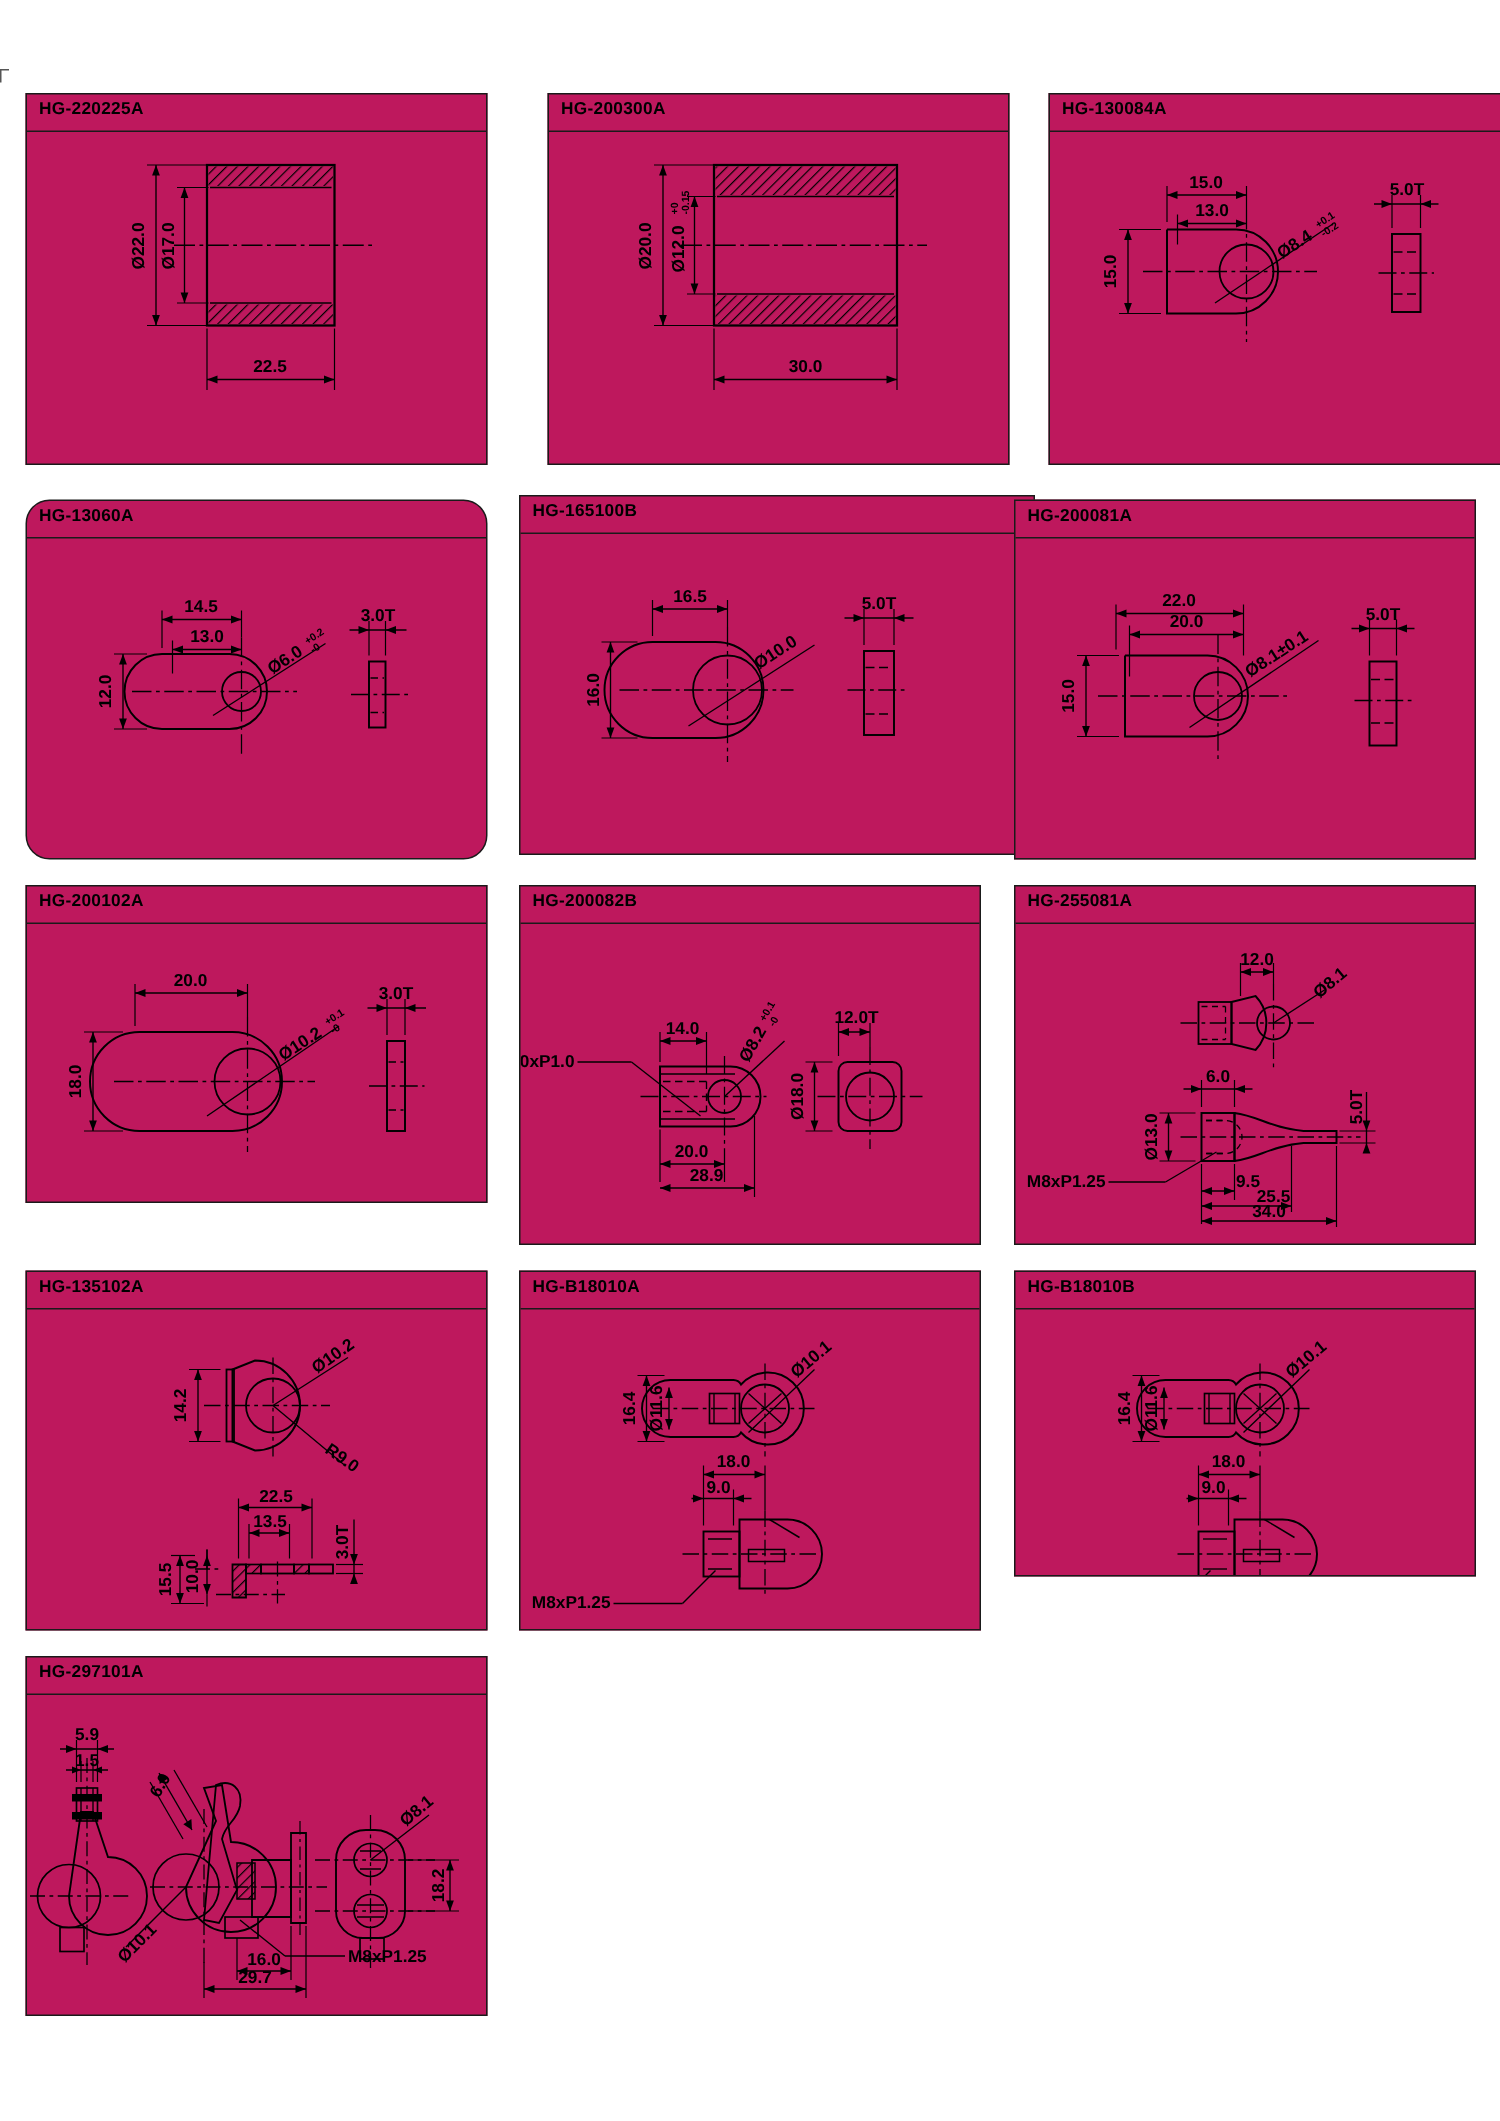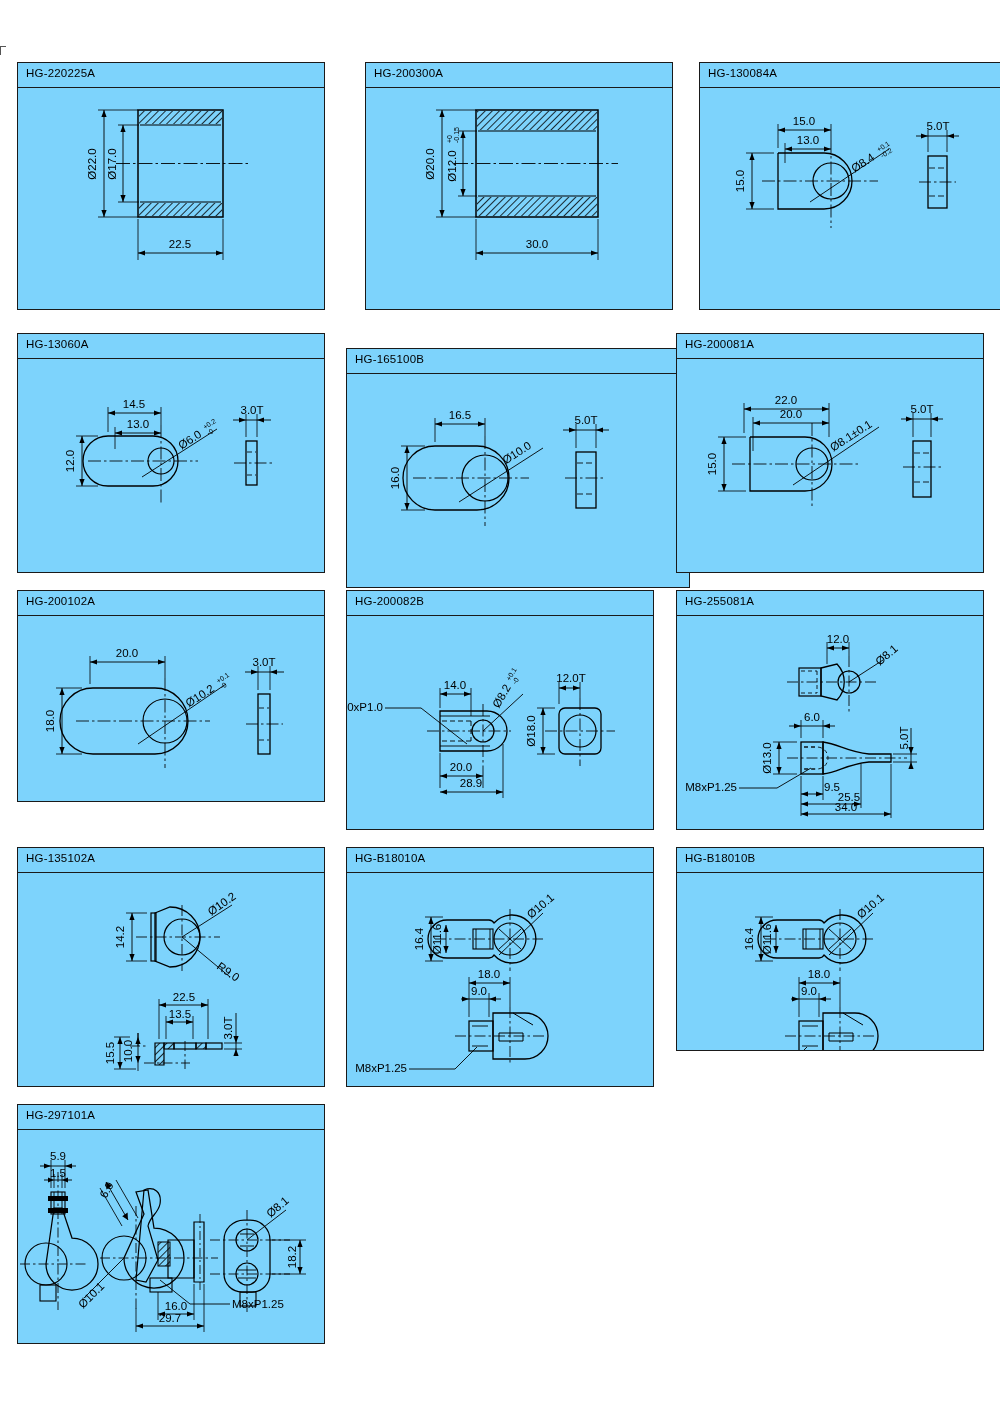--- a/index.html
+++ b/index.html
@@ -8,21 +8,21 @@
     width:1000px;height:1414px;background:#ffffff;
     font-family:"Liberation Sans","DejaVu Sans",sans-serif;
     color:#000;position:relative;overflow:hidden;
   }
   .page{position:absolute;left:0;top:0;width:1000px;height:1414px;}
 
   .corner-mark{position:absolute;left:0;top:46px;width:5px;height:8px;
     border-left:1px solid #555;border-top:1px solid #555;}
 
   
-  .cell{position:absolute;border:1.4px solid #1a1a1a;background:#7dd3fc;box-sizing:border-box;}
+  .cell{position:absolute;border:1.4px solid #1a1a1a;background:#be185d;box-sizing:border-box;font-weight:bold;}
   .cell-head{position:absolute;left:0;top:0;right:0;height:25px;
     border-bottom:1.6px solid #1a1a1a;box-sizing:border-box;}
   .cell-title{position:absolute;left:8px;top:4px;font-size:11.5px;letter-spacing:.2px;
     white-space:nowrap;}
   .cell-body{position:absolute;left:0;top:25px;right:0;bottom:0;overflow:hidden;}
   .cell-body svg{display:block;}
 
   
 </style>
 </head>
@@ -173,21 +173,21 @@
             <text x="165" y="78" text-anchor="middle">Ø8.4</text>
             <text x="184" y="74" font-size="7">+0.1</text>
             <text x="184" y="81" font-size="7">-0.2</text>
           </g>
           <text x="238" y="42" text-anchor="middle">5.0T</text>
         </g>
       </svg>
     </div>
   </div>
 
-  <div class="cell" style="left:17px;top:333px;width:308px;height:240px;">
+  <div class="cell" style="left:17px;top:333px;width:308px;height:240px;border-radius:16px;">
     <div class="cell-head"></div>
     <div class="cell-title">HG-13060A</div>
     <div class="cell-body">
       <svg width="306" height="213" viewBox="0 0 306 213">
         <g stroke="#000" fill="none" stroke-width="1.2">
           <path d="M90 77 L135 77 A25 25 0 0 1 135 127 L90 127 A25 25 0 0 1 90 77 Z" stroke-width="1.3"></path>
           <circle cx="143" cy="102" r="13"></circle>
           <line x1="70" y1="102" x2="180" y2="102" stroke-dasharray="13,3,2.5,3" stroke-width="0.85"></line>
           <line x1="143" y1="66" x2="143" y2="145" stroke-dasharray="13,3,2.5,3" stroke-width="0.85"></line>
           <line x1="90" y1="73" x2="90" y2="48" stroke-width="0.8"></line>
@@ -223,21 +223,21 @@
             <text x="174" y="84" text-anchor="middle">Ø6.0</text>
             <text x="192" y="80" font-size="7">+0.2</text>
             <text x="192" y="87" font-size="7">-0</text>
           </g>
           <text x="234" y="55" text-anchor="middle">3.0T</text>
         </g>
       </svg>
     </div>
   </div>
 
-  <div class="cell" style="left:346px;top:348px;width:344px;height:240px;">
+  <div class="cell" style="left:346px;top:330px;width:344px;height:240px;">
     <div class="cell-head"></div>
     <div class="cell-title">HG-165100B</div>
     <div class="cell-body">
       <svg width="306" height="213" viewBox="0 0 306 213">
         <g stroke="#000" fill="none" stroke-width="1.2">
           <path d="M88 72 L130 72 A32 32 0 0 1 130 136 L88 136 A16 16 0 0 1 88 72 Z" stroke-width="1.3"></path>
           <circle cx="138" cy="104" r="23"></circle>
           <line x1="66" y1="104" x2="182" y2="104" stroke-dasharray="13,3,2.5,3" stroke-width="0.85"></line>
           <line x1="138" y1="62" x2="138" y2="152" stroke-dasharray="13,3,2.5,3" stroke-width="0.85"></line>
           <line x1="88" y1="68" x2="88" y2="44" stroke-width="0.8"></line>

